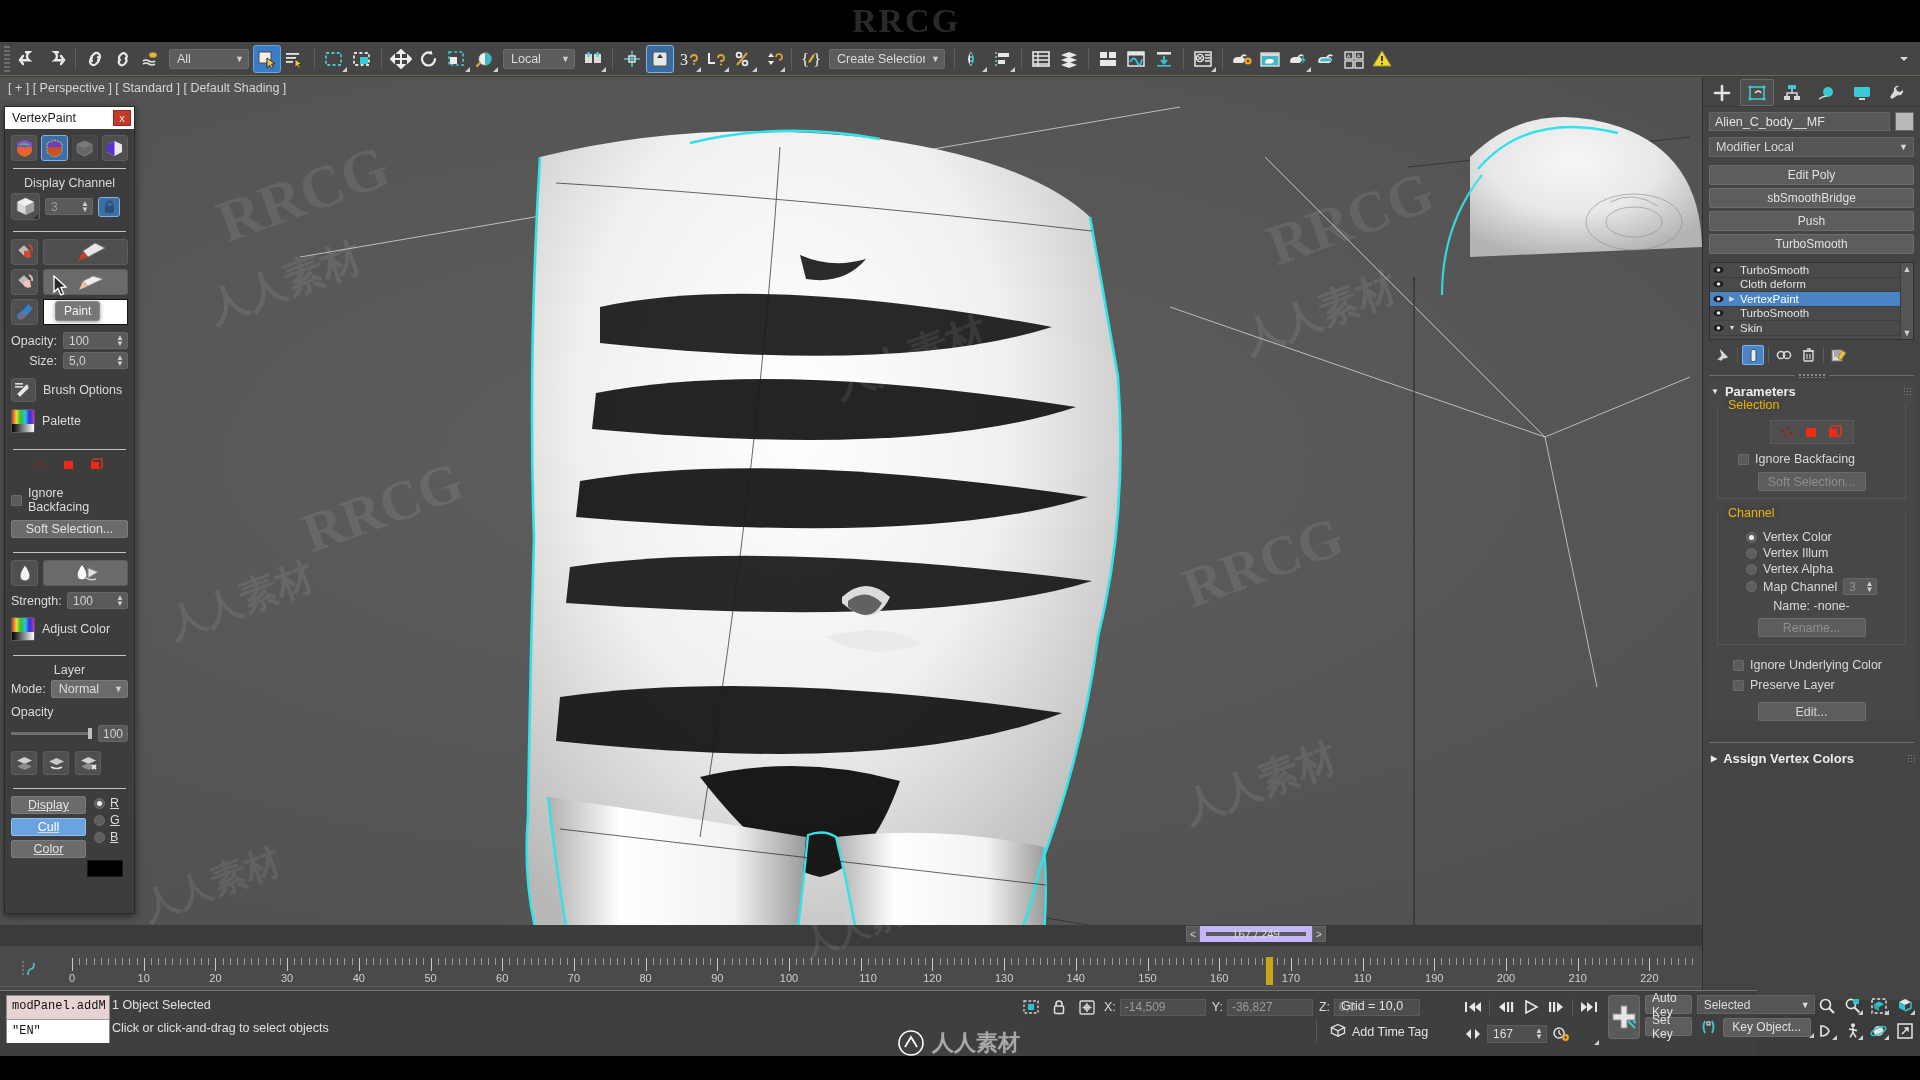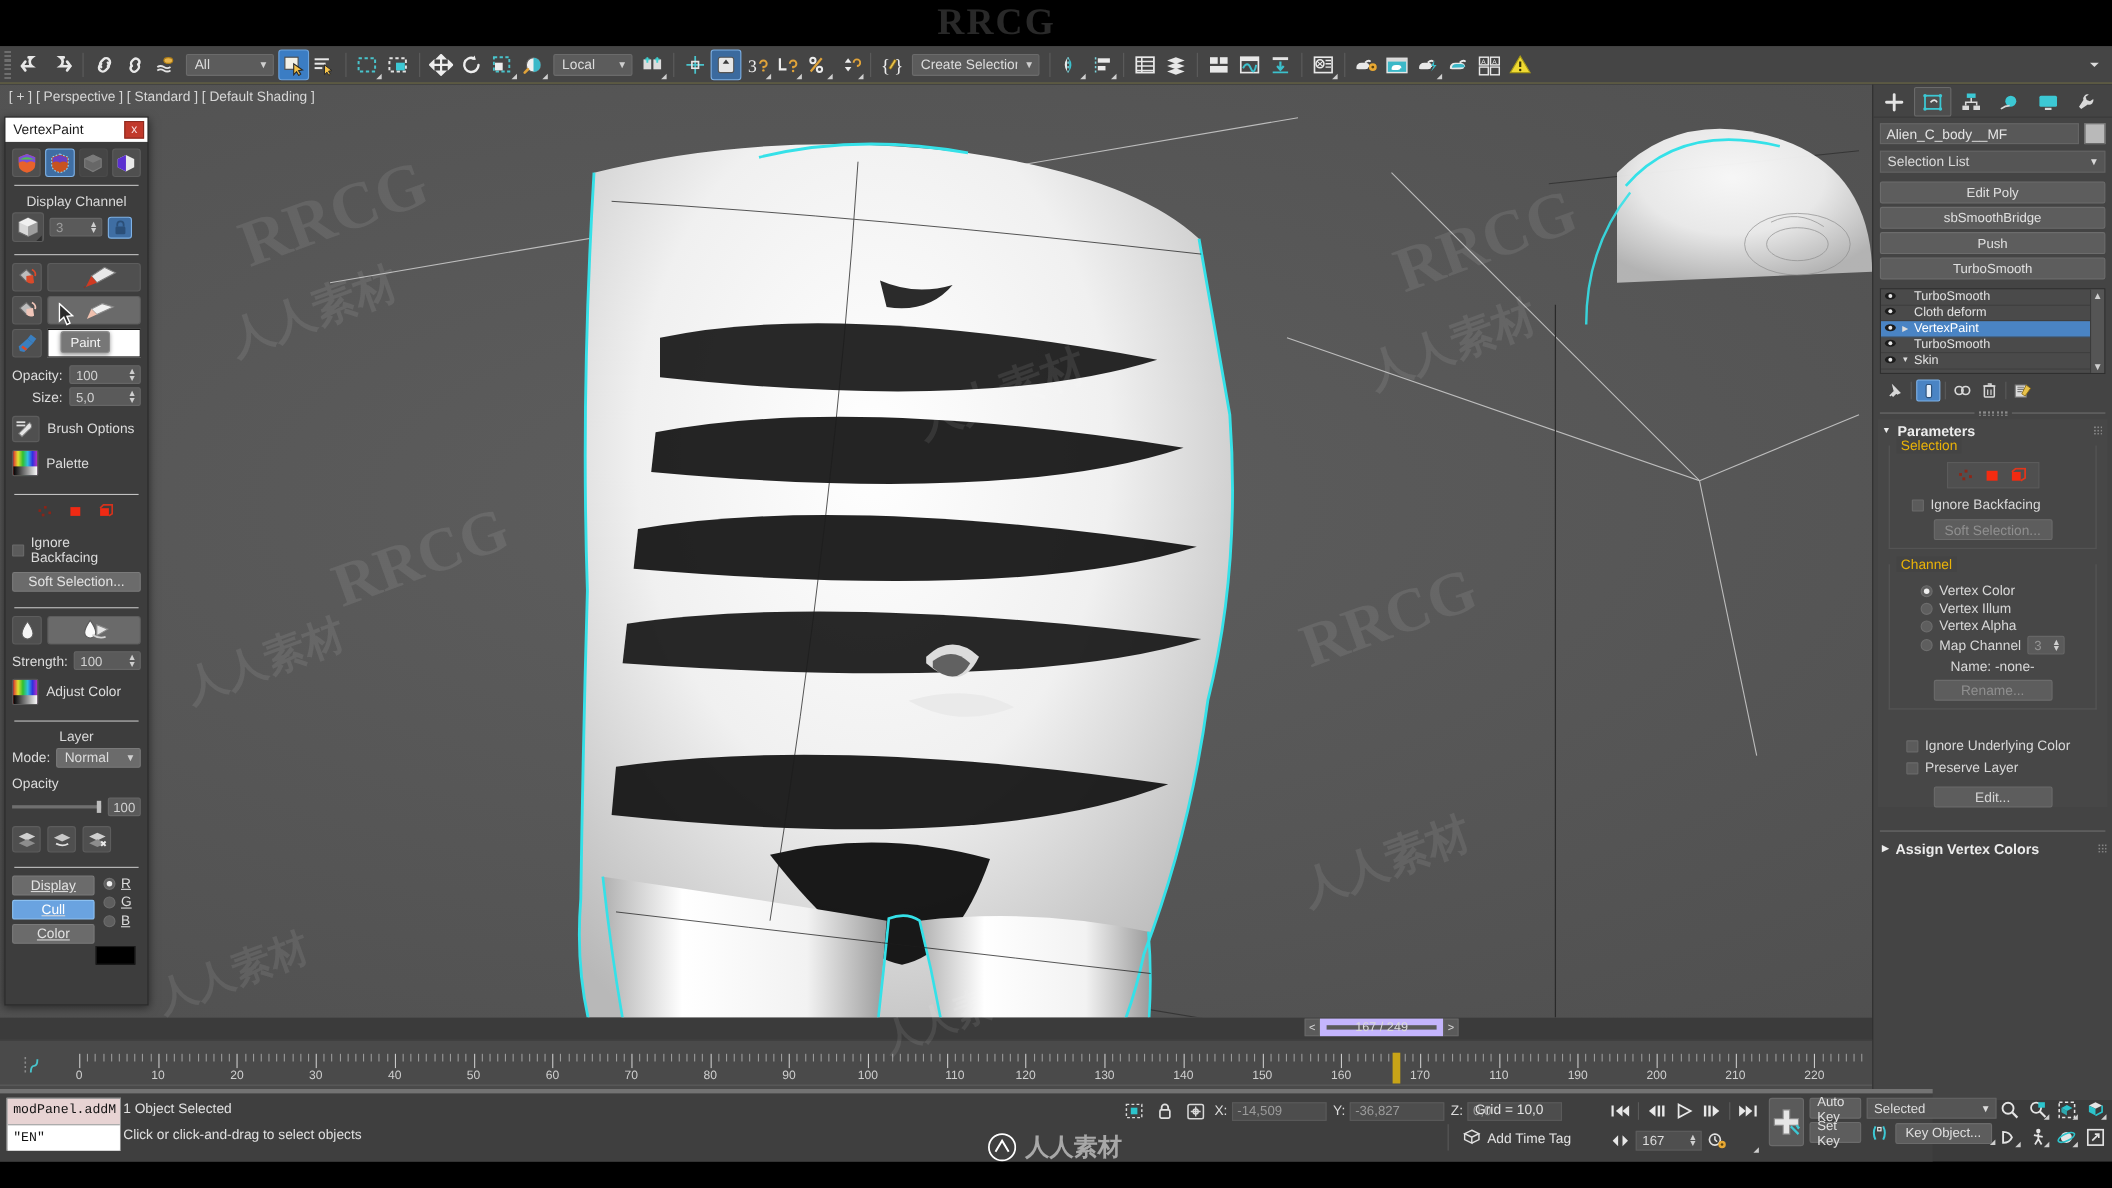--- a/index.html
+++ b/index.html
@@ -259,21 +259,21 @@
   .tick{ position:absolute; top:12px; width:1px; background:#9a9a9a; }
   .tick.maj{ height:13px; background:#c9c9c9; }
   .tick.min{ height:7px; }
   .tlabel{ position:absolute; top:26px; font-size:11px; color:#cfcfcf; transform:translateX(-50%); }
   .playhead{ position:absolute; top:11px; width:7px; height:28px; background:#c8a417; }
   .ruler-bottomline{ position:absolute; left:0; bottom:3px; width:100%; height:1px; background:#5d5d5d;}
 
   
   .statusbar{
     position:absolute; left:0; top:990px; width:1757px; height:66px; background:#3f3f3f;
-    border-top:4px solid #737373; z-index:30;
+    border-top:1px solid #737373; z-index:30;
   }
   .mx-listener{
     position:absolute; left:6px; top:4px; width:104px; height:48px;
     border:1px solid #8d8d8d; background:#ddd;
   }
   .mx-a{ height:23px; background:#e7d3d3; color:#111; font-family:"Liberation Mono",monospace;
          font-size:12px; padding:3px 0 0 5px; overflow:hidden; white-space:nowrap;}
   .mx-b{ height:24px; background:#fff; color:#111; font-family:"Liberation Mono",monospace;
          font-size:12px; padding:4px 0 0 5px; border-top:1px solid #9a9a9a;}
   .st-text1{ position:absolute; left:112px; top:7px; font-size:12.5px; color:#e0e0e0;}
@@ -1010,21 +1010,21 @@
           </svg>
       </div>
     </div>
 
     <div class="namefield">
       <div class="nin">Alien_C_body__MF</div>
       <div class="csw"></div>
     </div>
 
     <div class="modlist-combo">
-      <span>Selection List</span>
+      <span>Modifier Local</span>
       <span class="ar">▼</span>
     </div>
 
     <div class="modbtns">
       <div class="modbtn">Edit Poly</div>
       <div class="modbtn">sbSmoothBridge</div>
       <div class="modbtn">Push</div>
       <div class="modbtn">TurboSmooth</div>
     </div>
 
@@ -1180,21 +1180,21 @@
             <span class="arrows">
                 <span>▲</span>
                 <span>▼</span>
               </span>
           </span>
         </div>
         <div style="text-align:center; font-size:12.5px; margin-top:4px;">Name: -none-</div>
         <div class="cpbtn dis" style="margin-top:5px;">Rename...</div>
       </div>
 
-      <div class="ckrow" style="margin-left:26px; margin-top:26px;">
+      <div class="ckrow" style="margin-left:26px; margin-top:13px;">
         <span class="chk"></span>
         <span>Ignore Underlying Color</span>
       </div>
       <div class="ckrow" style="margin-left:26px; margin-top:2px;">
         <span class="chk"></span>
         <span>Preserve Layer</span>
       </div>
       <div class="cpbtn" style="margin-top:10px;">Edit...</div>
     </div>
 

